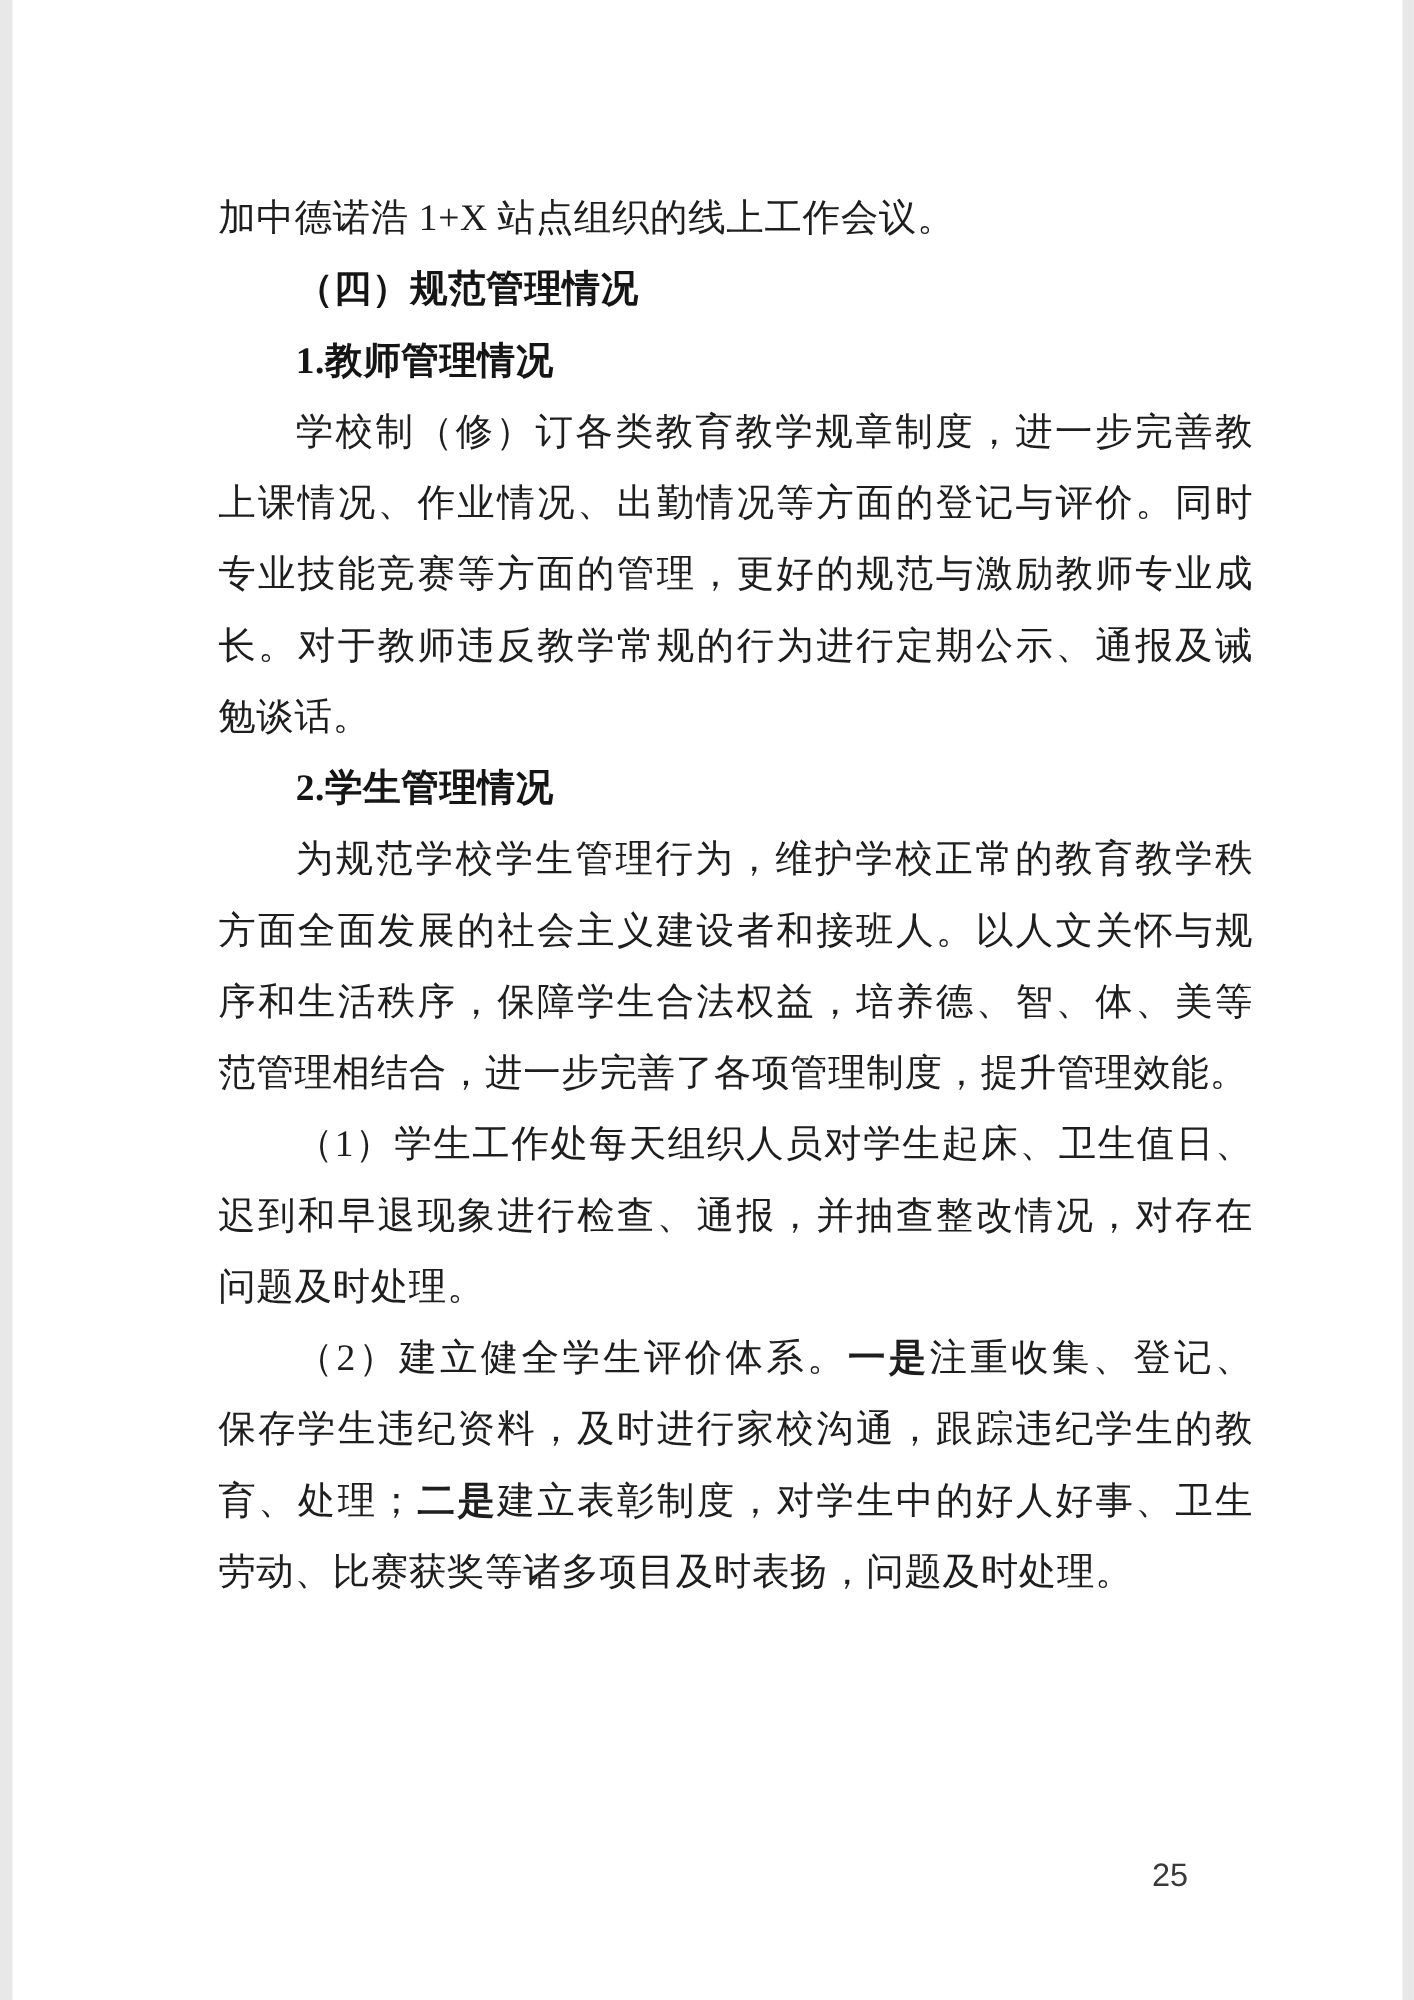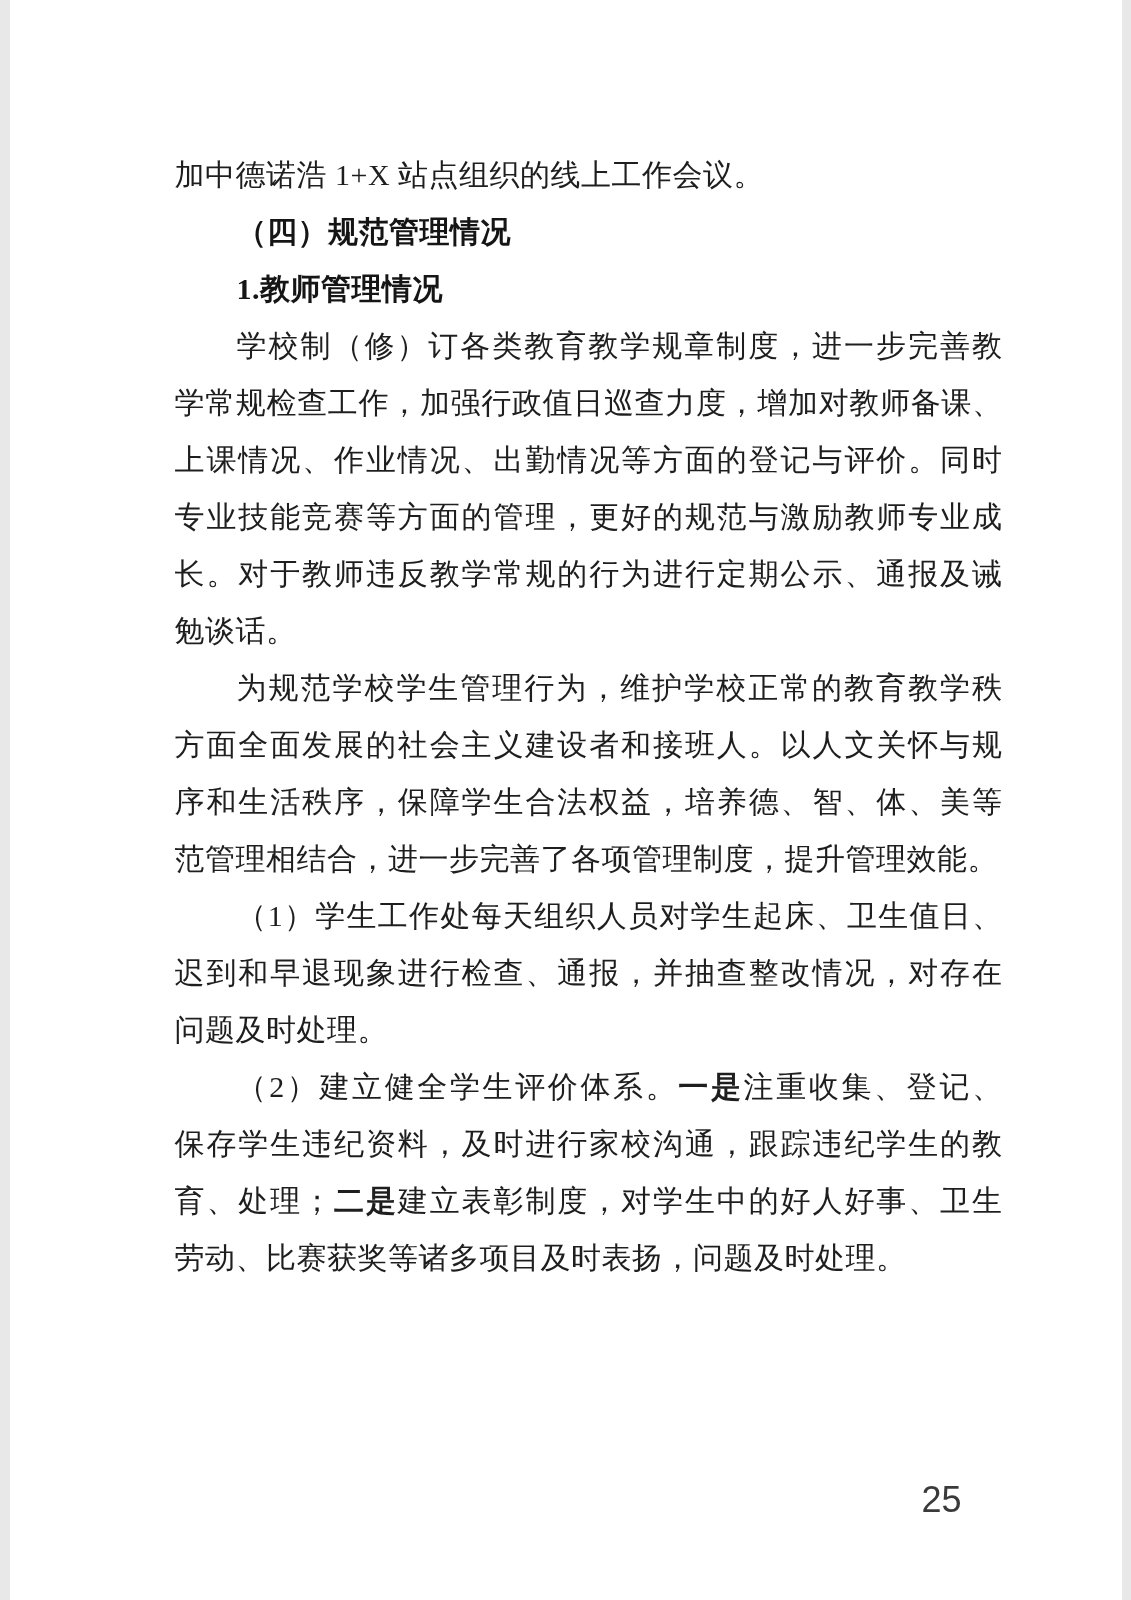--- a/index.html
+++ b/index.html
@@ -42,40 +42,40 @@
     font-weight: 700;
     color: #151515;
   }
 
   .bold { font-weight: bold; margin-top: 48px; }
 
   .page-number {
     position: absolute;
     left: 912px;
     top: 1478px;
-    font-size: 36px;
+    font-size: 26px;
     line-height: 44px;
     color: #3a3a3a;
     font-family: "Liberation Sans", "DejaVu Sans", sans-serif;
   }
 </style>
 </head>
 <body>
 
 <div class="page">
   <div class="content" id="content">
       <div class="line"><span>加中德诺浩 1+X 站点组织的线上工作会议。</span></div>
       <div class="line heading indent"><span>（四）规范管理情况</span></div>
       <div class="line heading indent"><span>1.教师管理情况</span></div>
       <div class="line indent justify"><span>学校制（修）订各类教育教学规章制度，进一步完善教</span></div>
-      <div class="line justify"><span>学常规检查工作，加强行政值日巡查力度，增加对教师备课、</span></div>
       <div class="line justify"><span>上课情况、作业情况、出勤情况等方面的登记与评价。同时</span></div>
       <div class="line justify"><span>专业技能竞赛等方面的管理，更好的规范与激励教师专业成</span></div>
       <div class="line justify"><span>长。对于教师违反教学常规的行为进行定期公示、通报及诫</span></div>
       <div class="line"><span>勉谈话。</span></div>
+      <div class="line heading indent"><span>2.学生管理情况</span></div>
       <div class="line indent justify"><span>为规范学校学生管理行为，维护学校正常的教育教学秩</span></div>
       <div class="line justify"><span>方面全面发展的社会主义建设者和接班人。以人文关怀与规</span></div>
       <div class="line justify"><span>序和生活秩序，保障学生合法权益，培养德、智、体、美等</span></div>
       <div class="line"><span>范管理相结合，进一步完善了各项管理制度，提升管理效能。</span></div>
       <div class="line indent justify"><span>（1）学生工作处每天组织人员对学生起床、卫生值日、</span></div>
       <div class="line justify"><span>迟到和早退现象进行检查、通报，并抽查整改情况，对存在</span></div>
       <div class="line"><span>问题及时处理。</span></div>
       <div class="line indent justify"><span>（2）建立健全学生评价体系。</span><span class="bold">一是</span><span>注重收集、登记、</span></div>
       <div class="line justify"><span>保存学生违纪资料，及时进行家校沟通，跟踪违纪学生的教</span></div>
       <div class="line justify"><span>育、处理；</span><span class="bold">二是</span><span>建立表彰制度，对学生中的好人好事、卫生</span></div>

